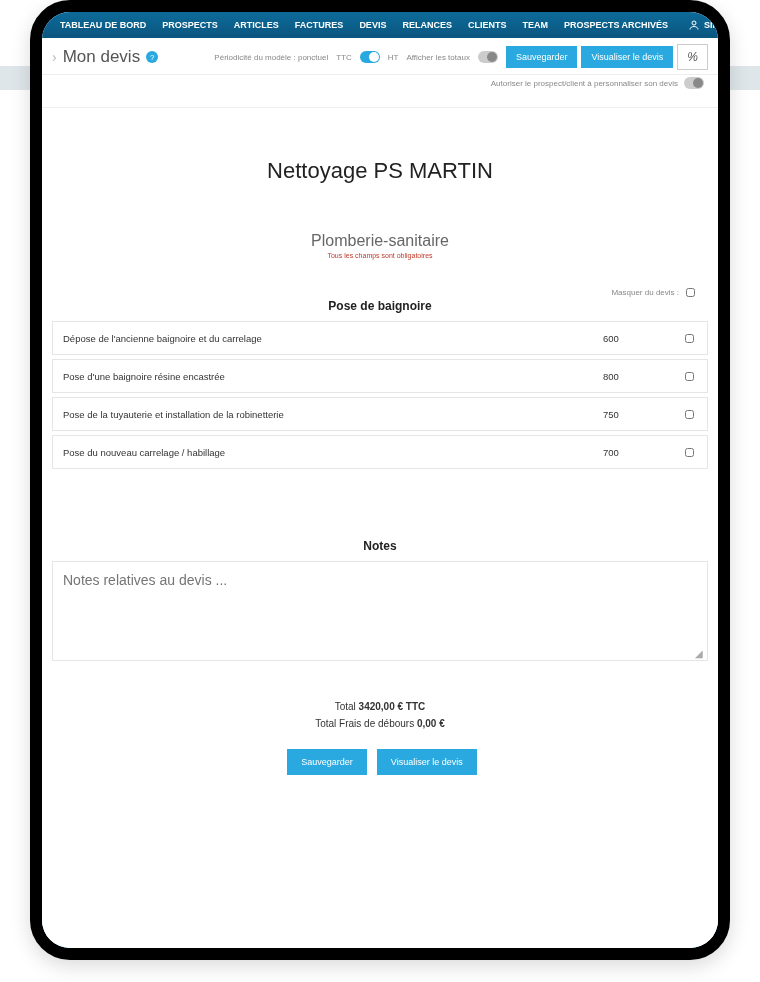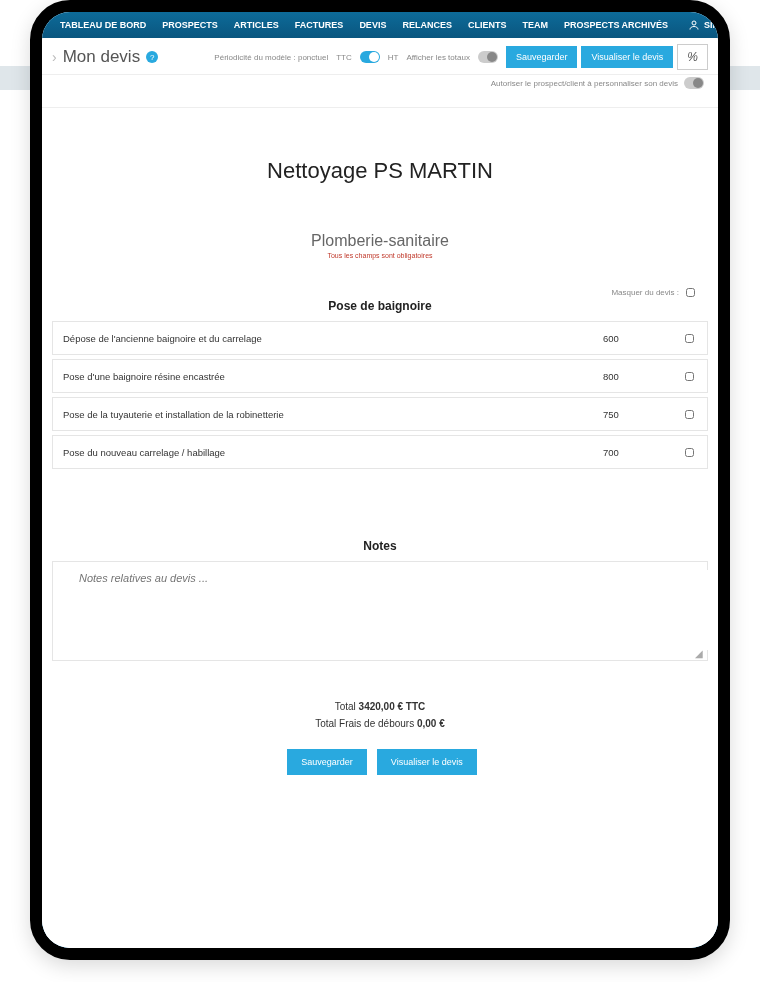--- a/index.html
+++ b/index.html
@@ -53,21 +53,21 @@
   .sec-head .lbl{font-weight:bold;font-size:12px;margin:0 16px;color:#222;}
   .mask{position:absolute;right:10px;top:-14px;font-size:8px;color:var(--textlight);display:flex;align-items:center;gap:3px;}
   .mask input{width:9px;height:9px;}
   
   .row{display:flex;align-items:center;background:#fff;border:1px solid #e5e5e5;margin-bottom:4px;height:34px;padding:0 10px;}
   .row .desc{flex:1;font-size:9.5px;color:#333;}
   .row .price{width:70px;text-align:left;font-size:9.5px;color:#333;margin-left:10px;}
   .row input[type=checkbox]{margin-left:12px;width:9px;height:9px;}
   
   .notes-box{border:1px solid #e5e5e5;min-height:90px;padding:8px;position:relative;}
-  .notes-box textarea{width:100%;height:80px;border:none;resize:none;font-size:11px;color:#888;font-style:italic;outline:none;margin-left:16px;}
+  .notes-box textarea{width:100%;height:80px;border:none;resize:none;font-size:14px;color:#888;outline:none;}
   .notes-box .rz{position:absolute;right:2px;bottom:2px;width:10px;height:10px;color:#aaa;font-size:10px;pointer-events:none;}
   
   .totals{text-align:center;margin:40px 0 20px 0;font-size:10px;color:#333;}
   .totals .line{margin:6px 0;}
   .totals b{font-weight:bold;}
   .footer-btns{display:flex;justify-content:center;gap:6px;}
   .footer-btns .btn{font-size:9px;padding:8px 14px;}
   
   .bgbar{position:absolute;left:0;top:66px;width:760px;height:24px;background:#dfe6ea;}
 </style>

